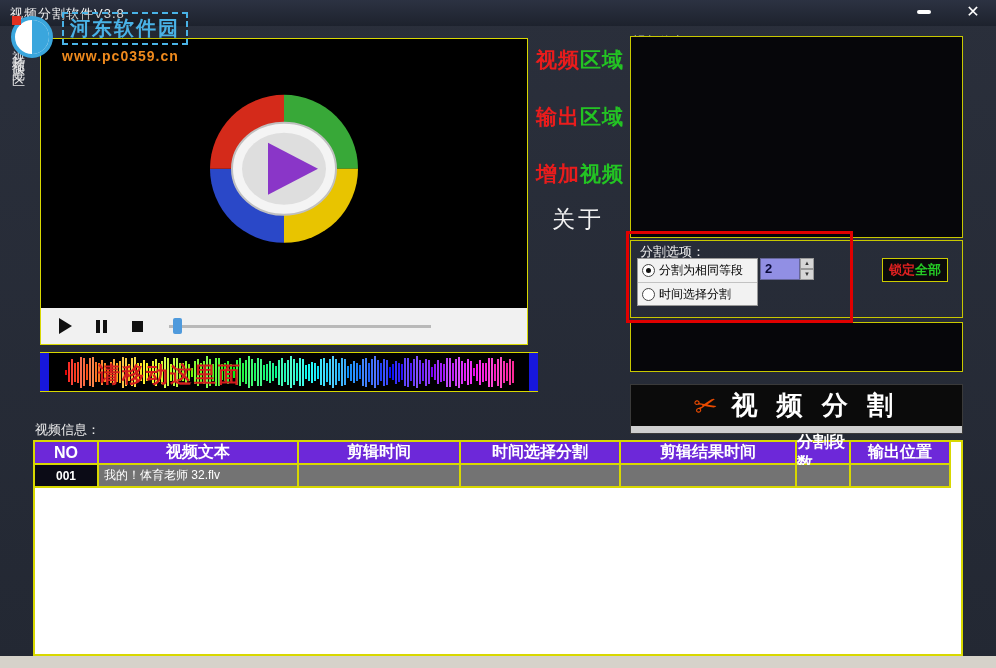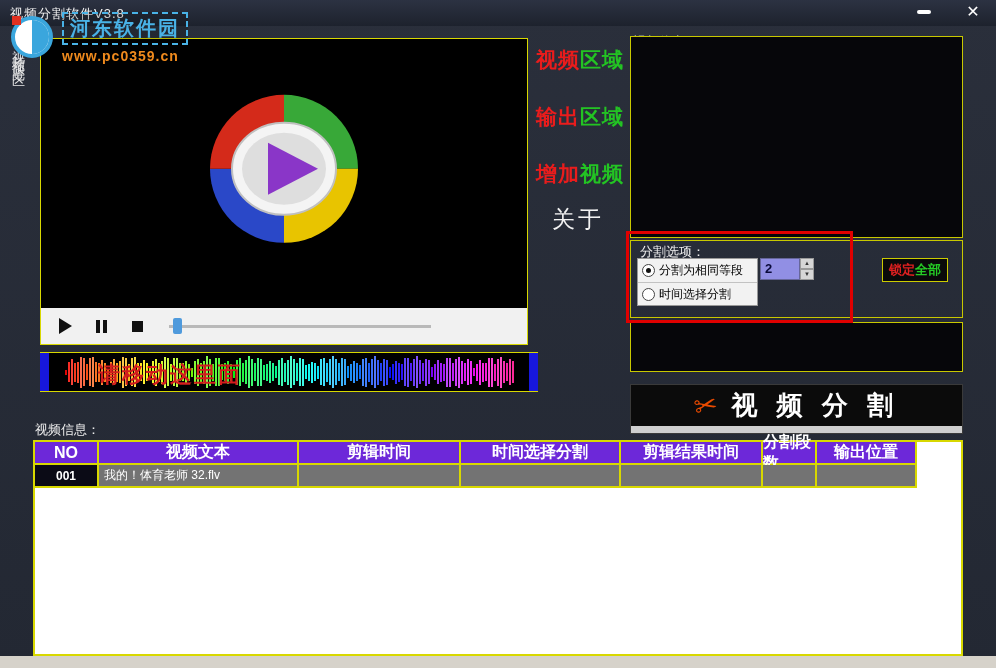--- a/index.html
+++ b/index.html
@@ -77,21 +77,21 @@
   .split-text{color:#ffffff;font-size:26px;letter-spacing:6px;font-weight:600;}
   
   #current-op{position:absolute;left:35px;top:421px;font-size:13px;color:#eeeeee;}
   #table{position:absolute;left:33px;top:440px;width:930px;height:216px;background:#ffffff;
          border:2px solid #d8d800;box-sizing:border-box;}
   .thead,.trow{display:flex;height:23px;}
   .th{background:#6d28d9;color:#fff;font-size:16px;font-weight:bold;display:flex;align-items:center;justify-content:center;
       border-right:2px solid #d8d800;border-bottom:2px solid #d8d800;box-sizing:border-box;flex:none;}
   .td{font-size:12px;display:flex;align-items:center;border-right:2px solid #d8d800;border-bottom:2px solid #d8d800;
       box-sizing:border-box;color:#fff;flex:none;}
-  .c0{width:64px;} .c1{width:200px;} .c2{width:162px;} .c3{width:160px;} .c4{width:142px;} .c5{width:54px;} .c6{width:100px;}
+  .c0{width:64px;} .c1{width:200px;} .c2{width:162px;} .c3{width:160px;} .c4{width:176px;} .c5{width:54px;} .c6{width:100px;}
   .filler{flex:1;background:#fff;}
   .td-no{background:#0b0b16;justify-content:center;font-weight:bold;}
   .td-blue{background:#737373;}
   .td-text{padding-left:5px;}
   
   #bottom-strip{position:absolute;left:0;top:656px;width:996px;height:12px;background:#d6d2ca;}
 </style>
 </head>
 <body>
 

